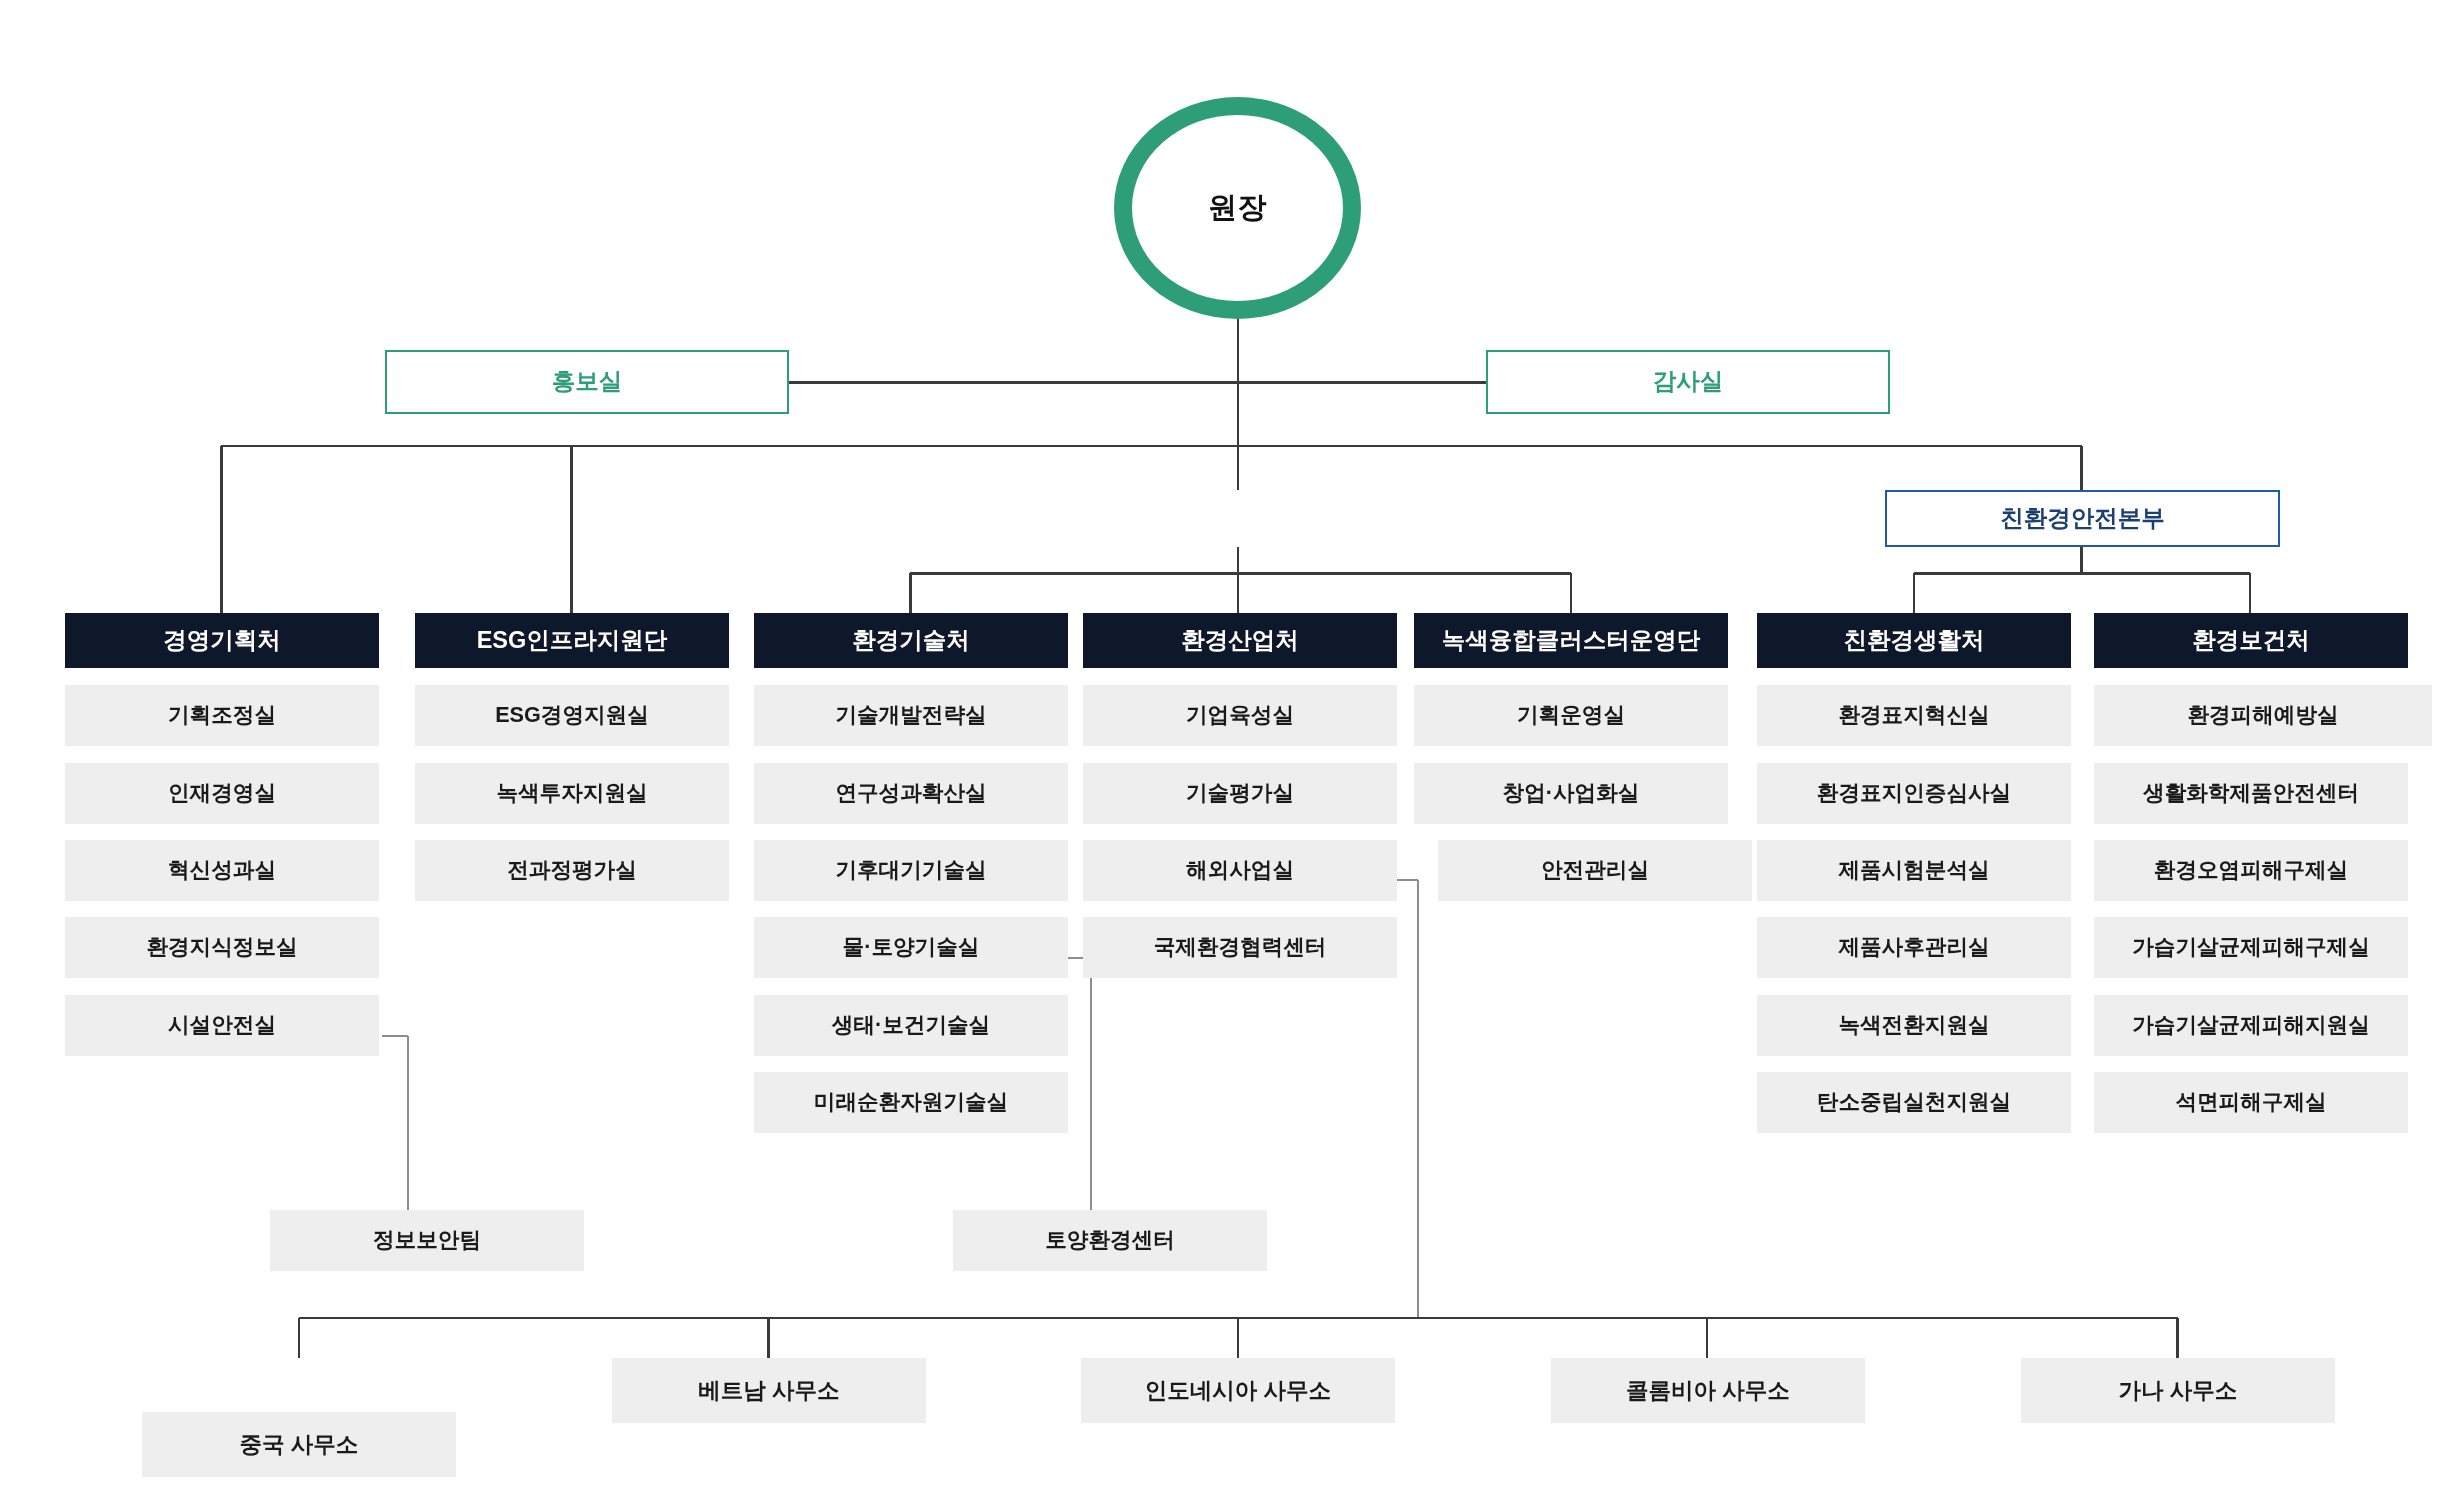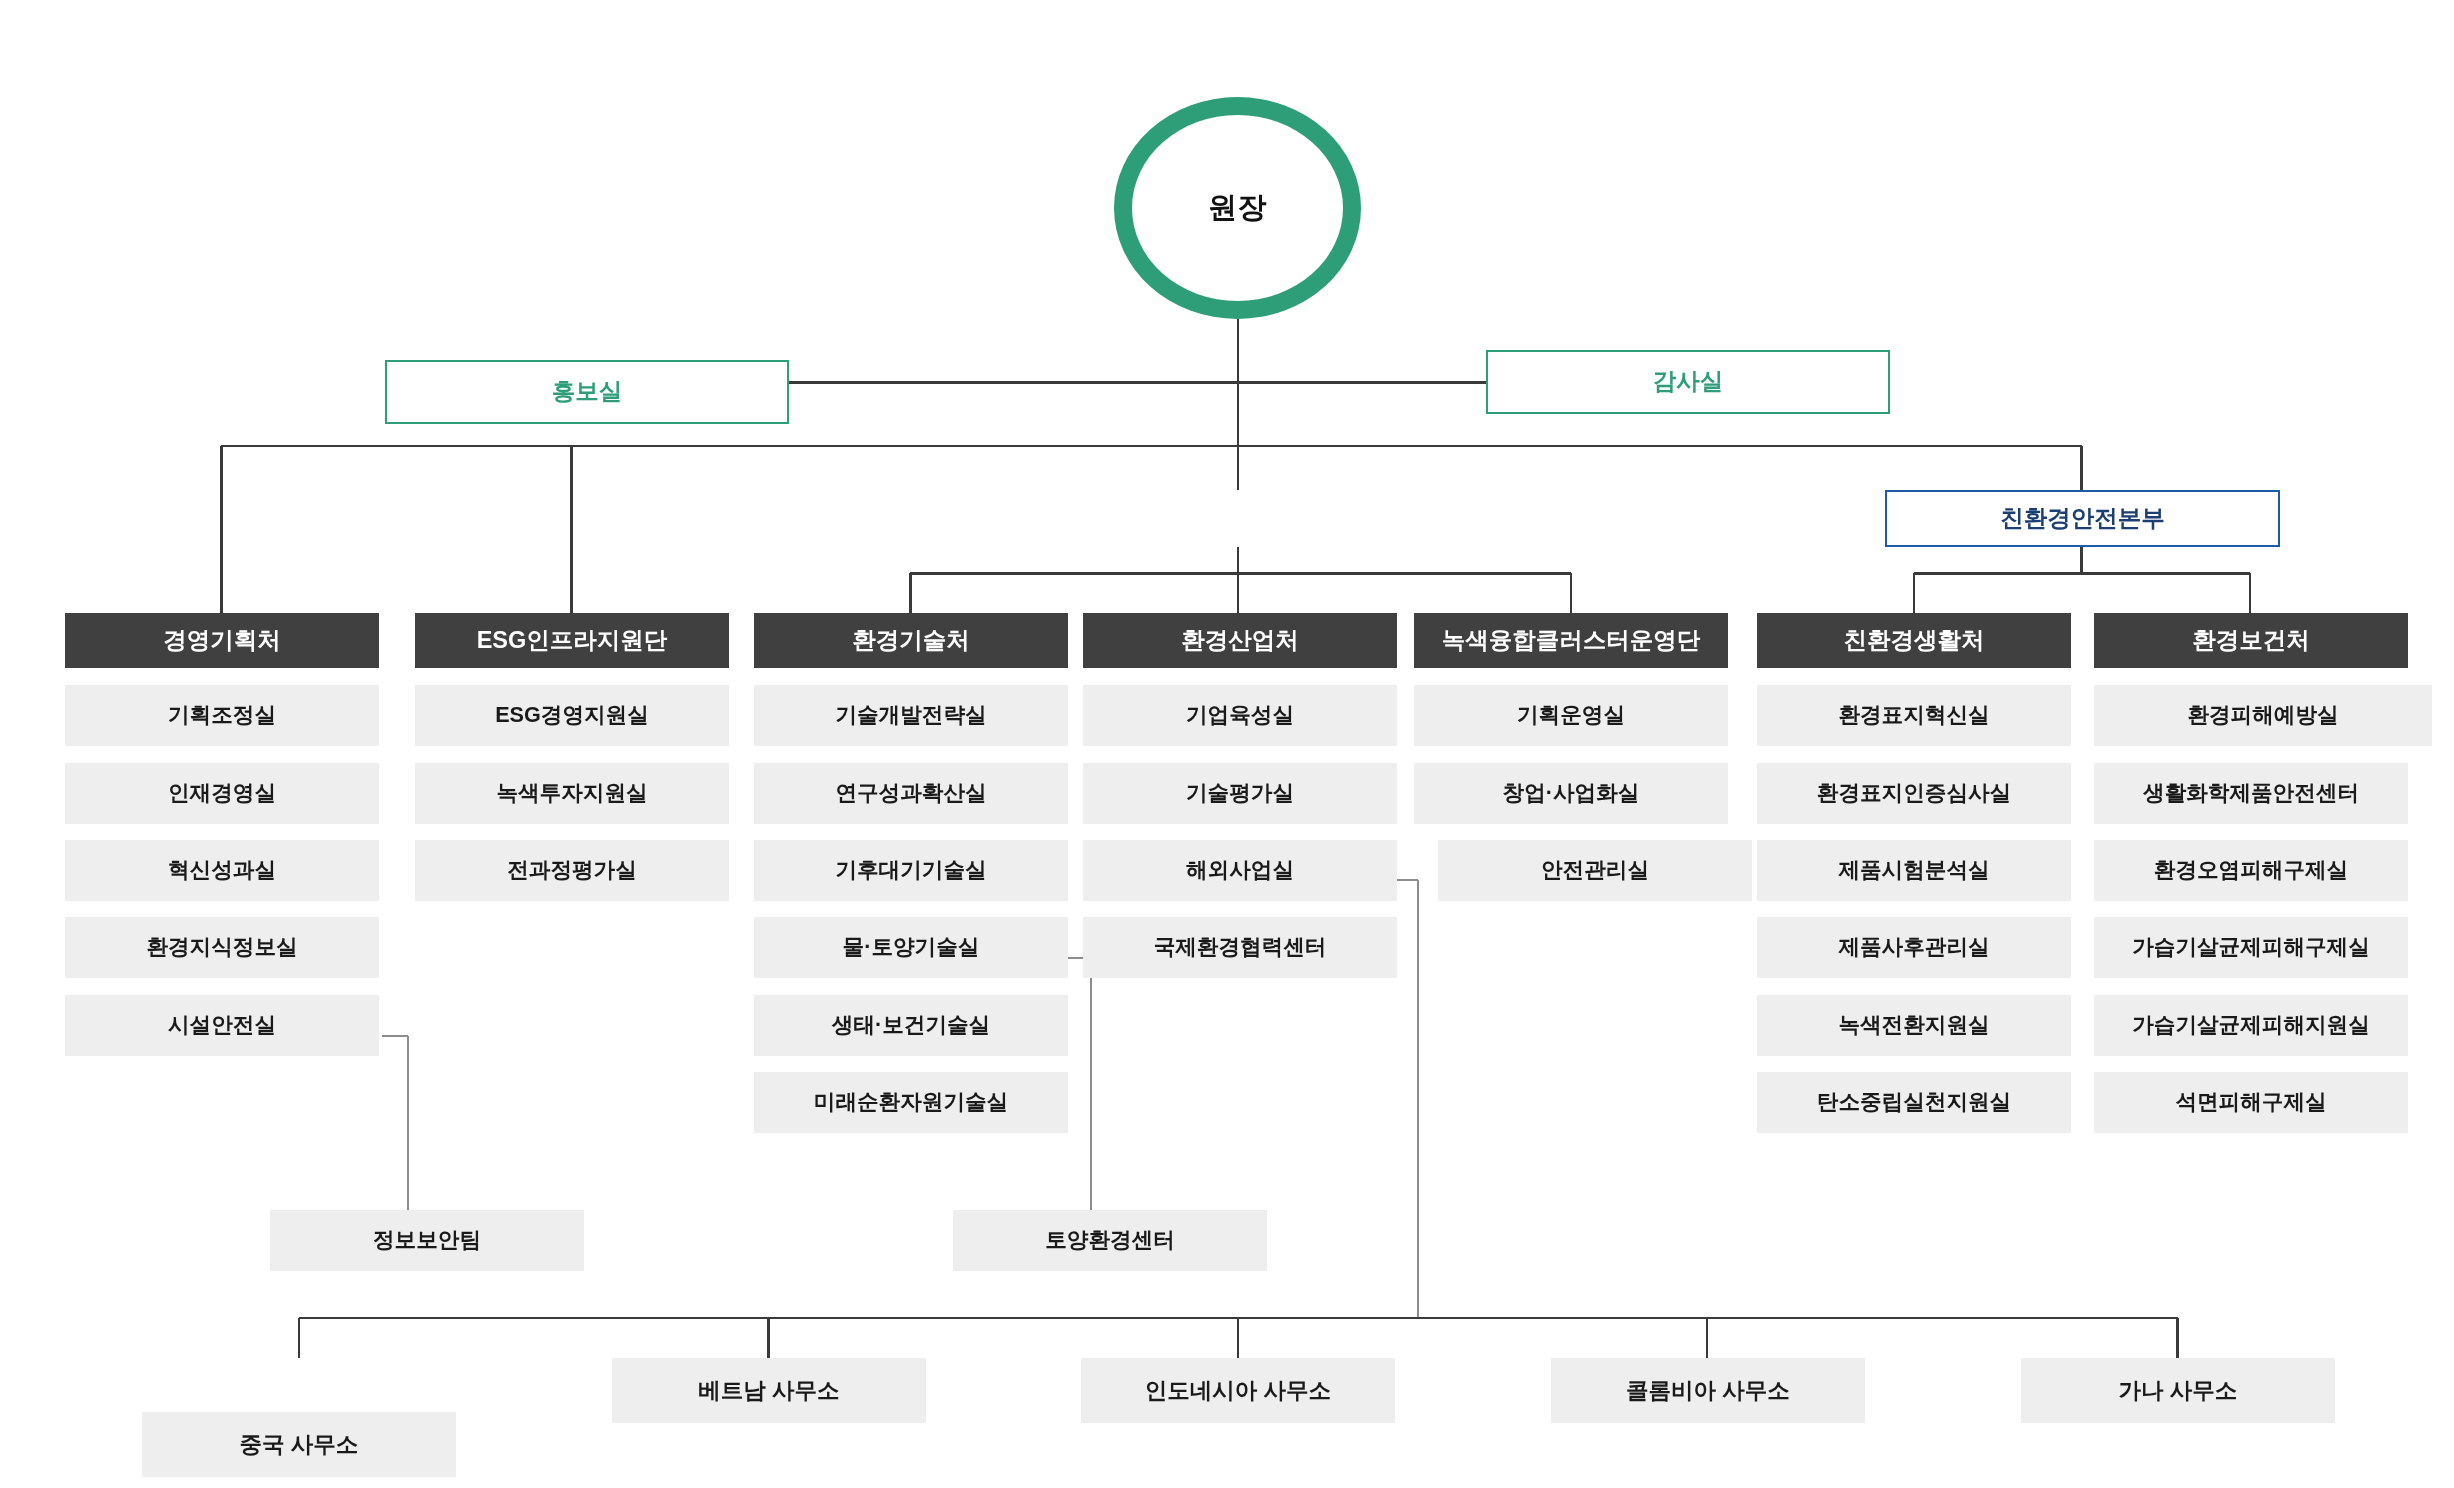--- a/index.html
+++ b/index.html
@@ -61,21 +61,21 @@
   .division{
     border:2.9px solid #1d5ba6;
     background:#ffffff;
     color:#1c3f72;
     font-size:23.5px;
     font-weight:700;
   }
 
   
   .dept{
-    background:#404040;
+    background:#0f172a;
     color:#ffffff;
     font-size:23.5px;
     font-weight:700;
   }
 
   
   .unit{
     background:#eeeeee;
     color:#1a1a1a;
     font-size:21.6px;
@@ -141,21 +141,21 @@
     <line x1="305" y1="1345" x2="2222" y2="1345"></line>
     <line x1="305" y1="1345" x2="305" y2="1385"></line>
     <line x1="784" y1="1345" x2="784" y2="1385"></line>
     <line x1="1263" y1="1345" x2="1263" y2="1385"></line>
     <line x1="1742" y1="1345" x2="1742" y2="1385"></line>
     <line x1="2222" y1="1345" x2="2222" y2="1385"></line>
   </svg>
 
   <div class="node root" style="left:1114px; top:97px; width:247px; height:222px;">원장</div>
 
-  <div class="node staff" style="left:385px; top:360px; width:404px; height:64px;">홍보실</div>
+  <div class="node staff" style="left:385px; top:350px; width:404px; height:64px;">홍보실</div>
 
   <div class="node staff" style="left:1486px; top:350px; width:404px; height:64px;">감사실</div>
 
 
   <div class="node division" style="left:1885px; top:490px; width:395px; height:57px;">친환경안전본부</div>
 
   <div class="node dept" style="left:65px; top:613px; width:314px; height:55px;">경영기획처</div>
   <div class="node unit" style="left:65px; top:685px; width:314px; height:61px;">기획조정실</div>
   <div class="node unit" style="left:65px; top:763px; width:314px; height:61px;">인재경영실</div>
   <div class="node unit" style="left:65px; top:840px; width:314px; height:61px;">혁신성과실</div>

